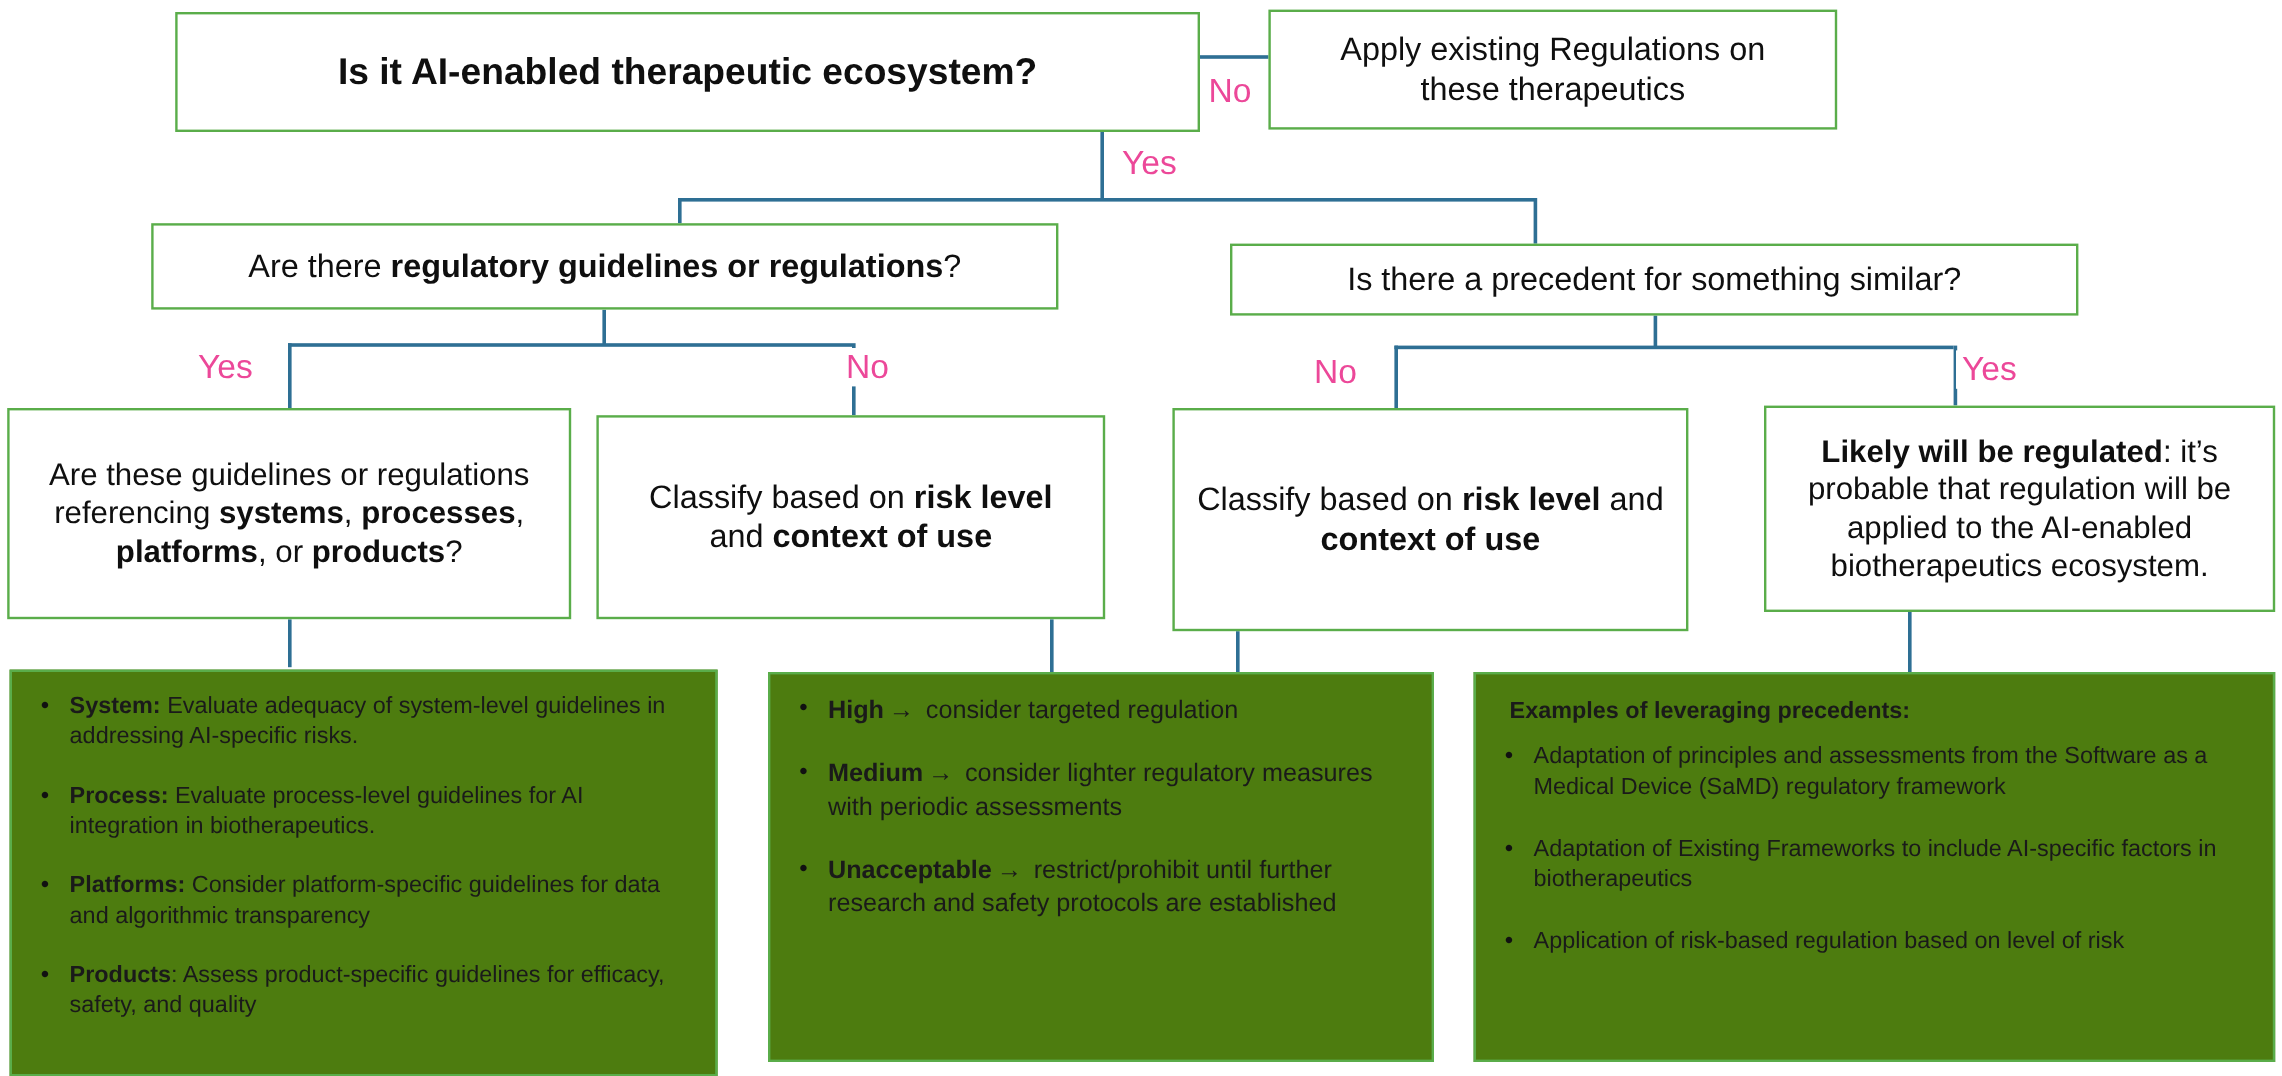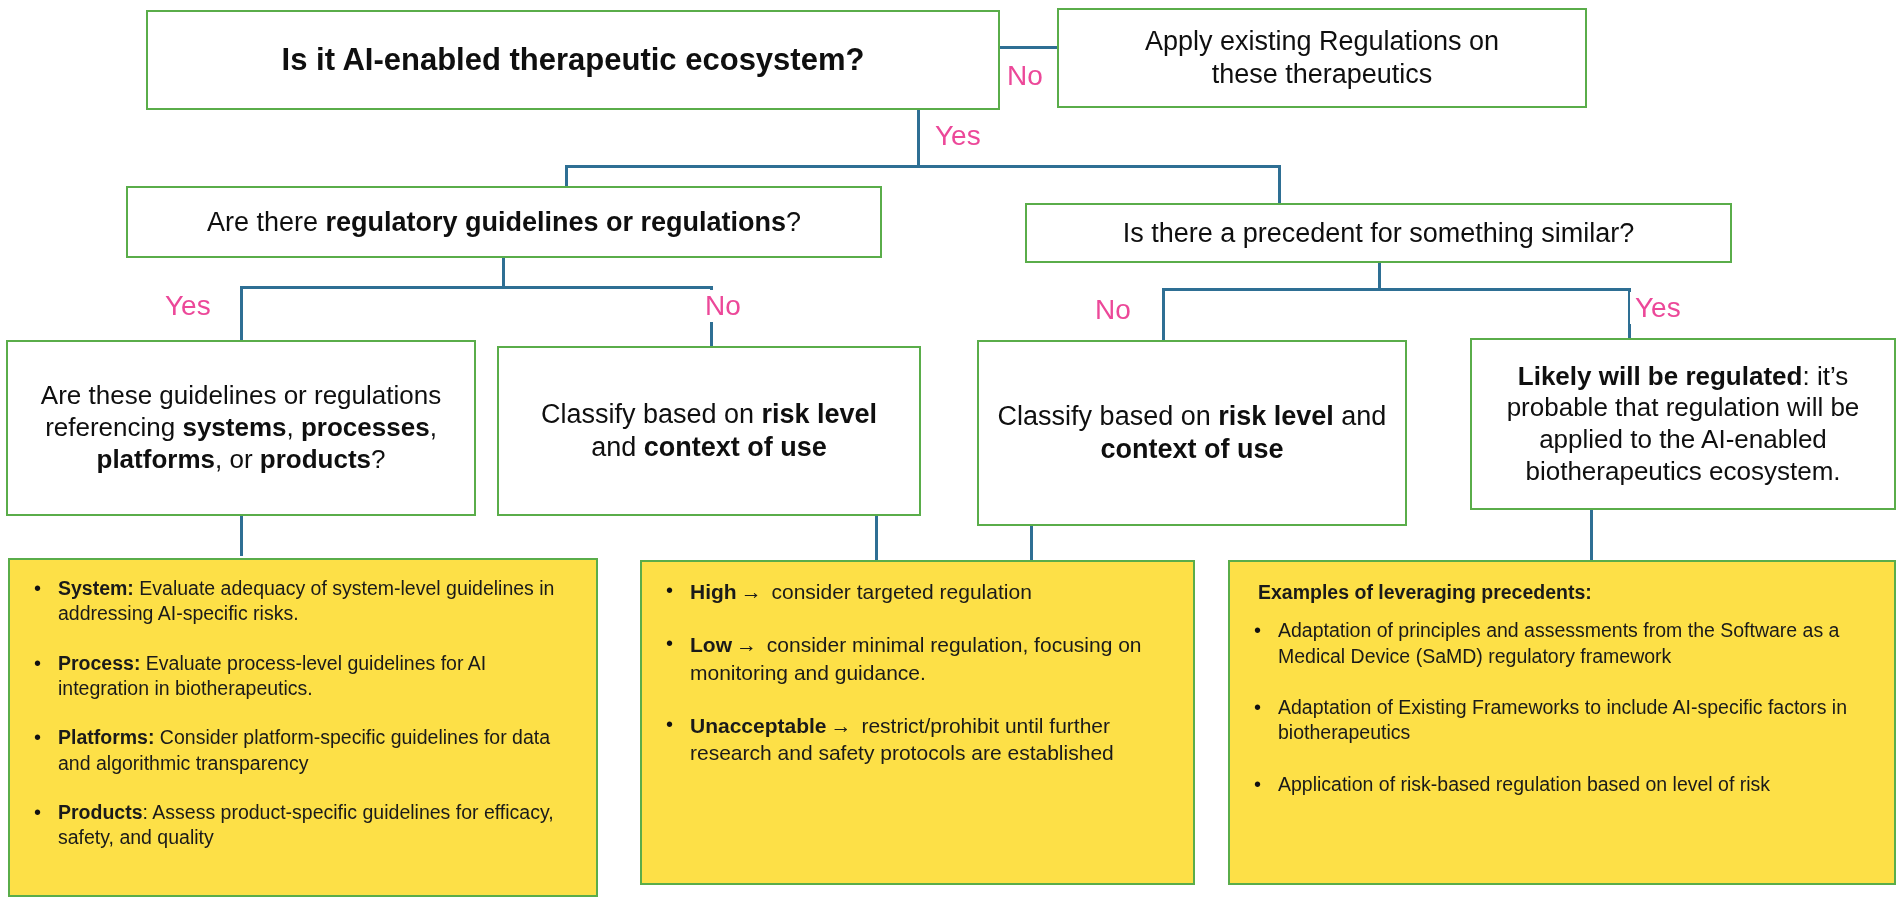--- a/index.html
+++ b/index.html
@@ -54,21 +54,21 @@
     z-index: 4;
     white-space: nowrap;
   }
   b, strong { font-weight: 700; }
 
   
   .bullets {
     position: absolute;
     box-sizing: border-box;
     border: 2.5px solid #5aad4a;
-    background: #fde047;
+    background: #4d7c0f;
     z-index: 3;
     padding: 16px 14px 10px 14px;
     overflow: hidden;
   }
   .bullets .heading {
     font-size: 19.5px;
     font-weight: 700;
     margin: 2px 0 14px 14px;
     line-height: 1.25;
   }
@@ -132,21 +132,21 @@
   <div class="edge-label" style="left:930px; top:120px;">Yes</div>
   <div class="edge-label" style="left:160px; top:290px;">Yes</div>
   <div class="edge-label" style="left:700px; top:290px;">No</div>
   <div class="edge-label" style="left:1090px; top:294px;">No</div>
   <div class="edge-label" style="left:1630px; top:292px;">Yes</div>
 
   <div class="box center" id="node-root" style="left:146px; top:10px; width:854px; height:100px;">
     <span class="box-text t-xl">Is it AI-enabled therapeutic ecosystem?</span>
   </div>
 
-  <div class="box center" id="node-apply" style="left:1057px; top:8px; width:530px; height:100px;">
+  <div class="box center" id="node-apply" style="left:1057px; top:8px; width:474px; height:100px;">
     <span class="box-text t-lg">Apply existing Regulations on</span>
     <span class="box-text t-lg">these therapeutics</span>
   </div>
 
   <div class="box center" id="node-guidelines" style="left:126px; top:186px; width:756px; height:72px; padding:0 22px;">
     <span class="box-text t-lg">
       <span>Are there </span><b>regulatory guidelines or regulations</b><span>?</span>
     </span>
   </div>
 
@@ -183,21 +183,21 @@
       <li><b>System:</b><span> Evaluate adequacy of system-level guidelines in addressing AI-specific risks.</span></li>
       <li><b>Process:</b><span> Evaluate process-level guidelines for AI integration in biotherapeutics.</span></li>
       <li><b>Platforms:</b><span> Consider platform-specific guidelines for data and algorithmic transparency</span></li>
       <li><b>Products</b><span>: Assess product-specific guidelines for efficacy, safety, and quality</span></li>
     </ul>
   </div>
 
   <div class="bullets" id="mid-bullets" style="left:640px; top:560px; width:555px; height:325px;">
     <ul class="blist">
       <li><b>High</b><span class="arw" style="padding: 0px 4px;">→</span><span> consider targeted regulation</span></li>
-      <li><b>Low</b><span class="arw" style="padding: 0px 4px;">→</span><span>  consider minimal regulation, focusing on monitoring and guidance.</span></li>
+      <li><b>Medium</b><span class="arw" style="padding: 0px 4px;">→</span><span> consider lighter regulatory measures with periodic assessments</span></li>
       <li><b>Unacceptable</b><span class="arw" style="padding: 0px 4px;">→</span><span> restrict/prohibit until further research and safety protocols are established</span></li>
     </ul>
   </div>
 
   <div class="bullets" id="right-bullets" style="left:1228px; top:560px; width:668px; height:325px;">
     <div class="heading"><span>Examples of leveraging precedents</span><span>:</span></div>
     <ul class="blist">
       <li>Adaptation of principles and assessments from the Software as a Medical Device (SaMD) regulatory framework</li>
       <li>Adaptation of Existing Frameworks to include AI-specific factors in biotherapeutics</li>
       <li>Application of risk-based regulation based on level of risk</li>

